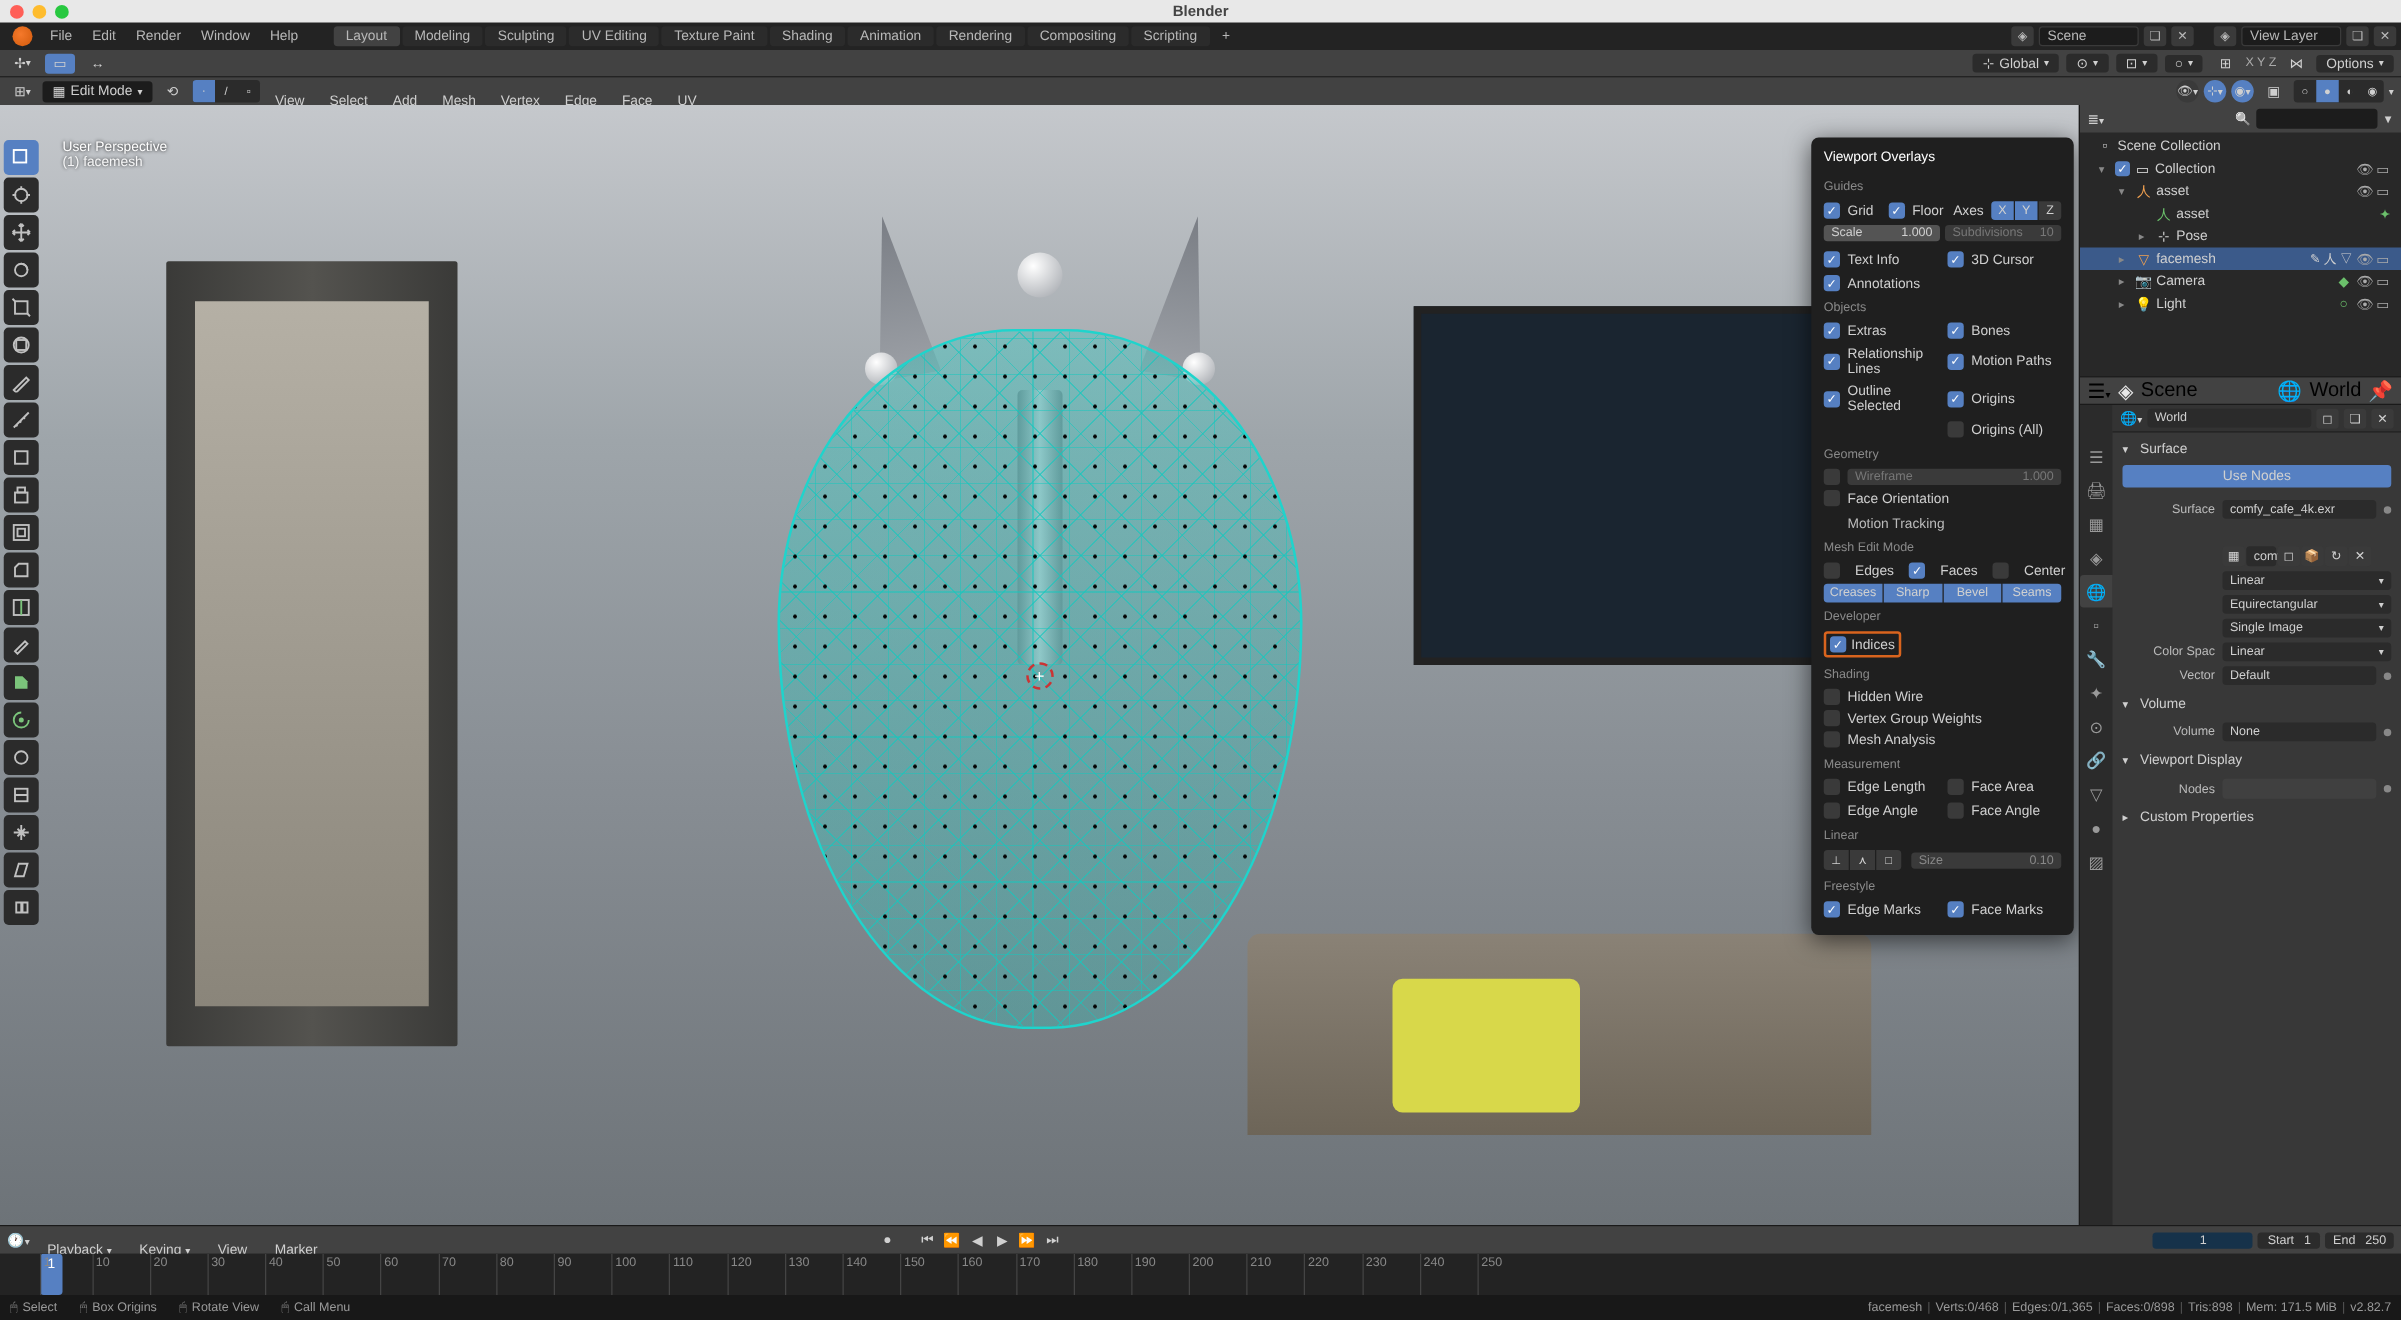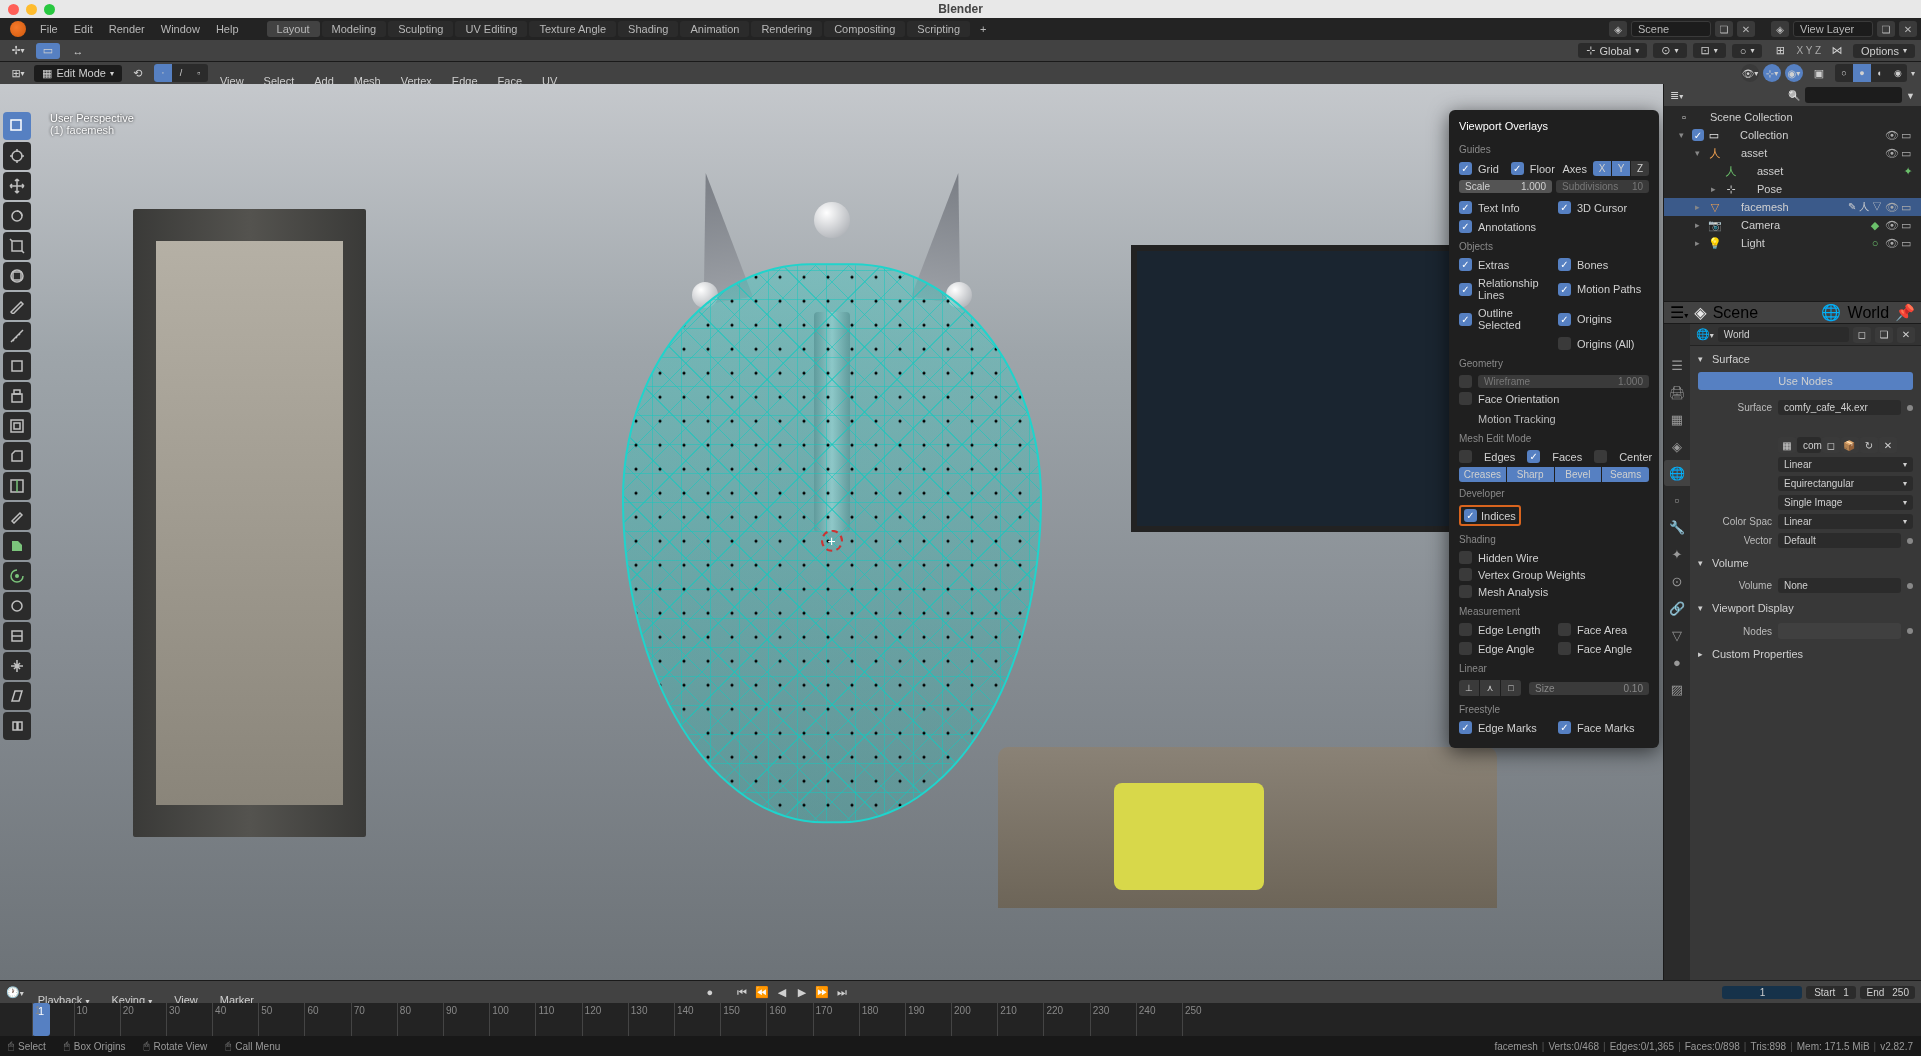--- a/index.html
+++ b/index.html
@@ -118,21 +118,21 @@
 
 .right-col { width: 258px; background:#2b2b2b; display:flex; flex-direction:column; border-left:1px solid #1a1a1a; }
 .outliner { flex:0 0 218px; background:#282828; border-bottom:1px solid #1a1a1a; font-size:11px; color:#d0d0d0; overflow:hidden; }
 .outliner-header { height:22px; background:#424242; display:flex; align-items:center; padding:0 6px; gap:4px; }
 .outliner-tree { padding:2px 0; }
 .tree-row { display:flex; align-items:center; height:18px; padding:0 6px 0 0; gap:3px; position:relative; }
 .tree-row.sel { background:#3b5a8a; }
 .tree-indent { display:inline-block; }
 .tree-toggle { width:10px; font-size:9px; color:#888; cursor:pointer; }
 .tree-icon { width:14px; height:14px; display:inline-flex; align-items:center; justify-content:center; font-size:11px; }
-.tree-label { flex:1; white-space:nowrap; overflow:hidden;margin-left:16px; }
+.tree-label { flex:1; white-space:nowrap; overflow:hidden; }
 .tree-right { display:flex; gap:2px; margin-left:auto; }
 .tree-eye { width:14px; font-size:11px; cursor:pointer; color:#aaa; }
 
 .props-area { flex:1; display:flex; background:#383838; overflow:hidden; }
 .props-header { height:22px; background:#424242; display:flex; align-items:center; padding:0 6px; gap:6px; border-bottom:1px solid #1a1a1a; }
 .props-tabs { width:26px; background:#2b2b2b; display:flex; flex-direction:column; padding-top:28px; gap:1px; }
 .prop-tab { width:26px; height:26px; display:flex; align-items:center; justify-content:center; cursor:pointer; color:#999; font-size:13px; border-radius:3px 0 0 3px; }
 .prop-tab.active { background:#424242; color:#fff; }
 .props-content { flex:1; display:flex; flex-direction:column; font-size:11px; color:#d0d0d0; }
 .props-breadcrumb { height:22px; background:#333; display:flex; align-items:center; padding:0 6px; gap:4px; border-bottom:1px solid #222; }
@@ -184,21 +184,21 @@
   <div class="menu-item">File</div>
   <div class="menu-item">Edit</div>
   <div class="menu-item">Render</div>
   <div class="menu-item">Window</div>
   <div class="menu-item">Help</div>
   <div class="workspace-tabs">
     <div class="workspace-tab active">Layout</div>
     <div class="workspace-tab">Modeling</div>
     <div class="workspace-tab">Sculpting</div>
     <div class="workspace-tab">UV Editing</div>
-    <div class="workspace-tab">Texture Angle</div>
+    <div class="workspace-tab">Texture Paint</div>
     <div class="workspace-tab">Shading</div>
     <div class="workspace-tab">Animation</div>
     <div class="workspace-tab">Rendering</div>
     <div class="workspace-tab">Compositing</div>
     <div class="workspace-tab">Scripting</div>
     <div class="workspace-plus">+</div>
   </div>
   <div class="topbar-right">
     <div class="small-icon-btn">◈</div>
     <div class="scene-field">

